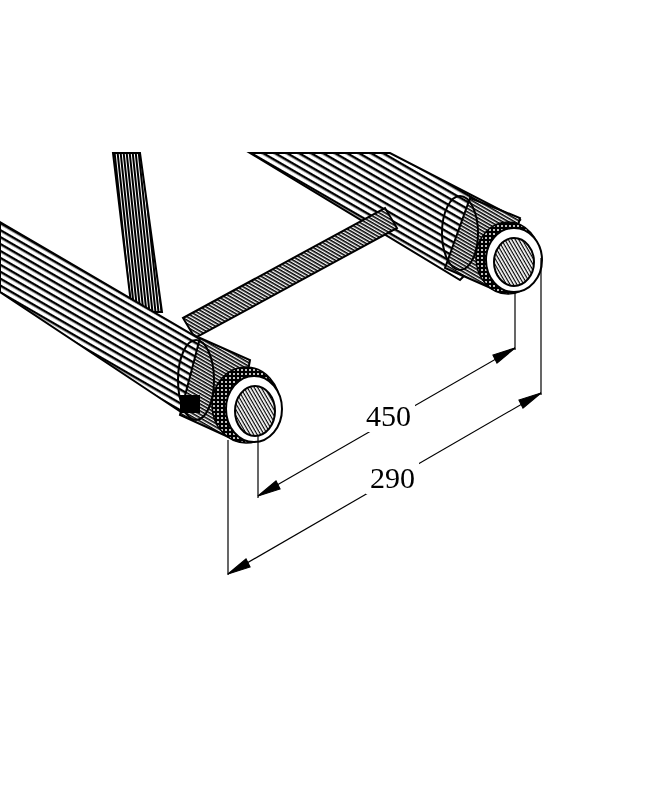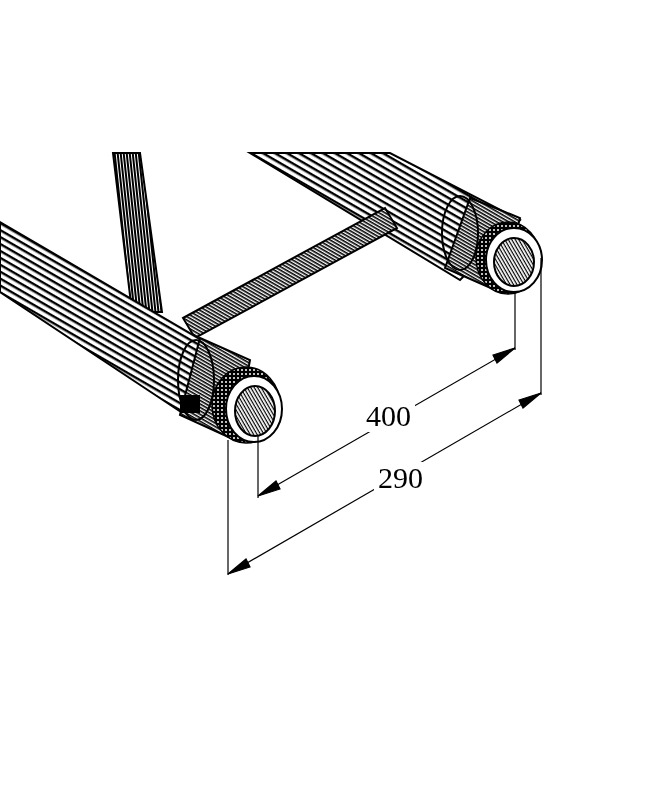--- a/index.html
+++ b/index.html
@@ -8,21 +8,21 @@
     .dim-label {
       position: absolute;
       font-family: "Liberation Serif", "DejaVu Serif", serif;
       font-size: 30px;
       color: #000;
       background: #fff;
       padding: 0 4px;
       line-height: 32px;
     }
     #label-240 { left: 362px; top: 400px; }
-    #label-290 { left: 374px; top: 462px; }
+    #label-290 { left: 366px; top: 462px; }
   </style>
 </head>
 <body>
 
 <svg id="drawing" viewBox="0 0 650 794" xmlns="http://www.w3.org/2000/svg">
   <defs>
     <pattern id="stripesA" patternUnits="userSpaceOnUse" width="6" height="6" patternTransform="rotate(30)">
       <rect width="6" height="6" fill="#fff"></rect>
       <rect width="6" height="2.4" fill="#000"></rect>
     </pattern>
@@ -90,14 +90,14 @@
     <polygon points="515,348 497,363 493,355"></polygon>
   </g>
 
   <g stroke="#000" stroke-width="1.2" fill="#000">
     <line x1="228" y1="574" x2="541" y2="393"></line>
     <polygon points="228,574 246,559 250,567"></polygon>
     <polygon points="541,393 523,408 519,400"></polygon>
   </g>
 </svg>
 
-<div id="label-240" class="dim-label">400</div>
+<div id="label-240" class="dim-label">450</div>
 <div id="label-290" class="dim-label">290</div>
 
 </body></html>

